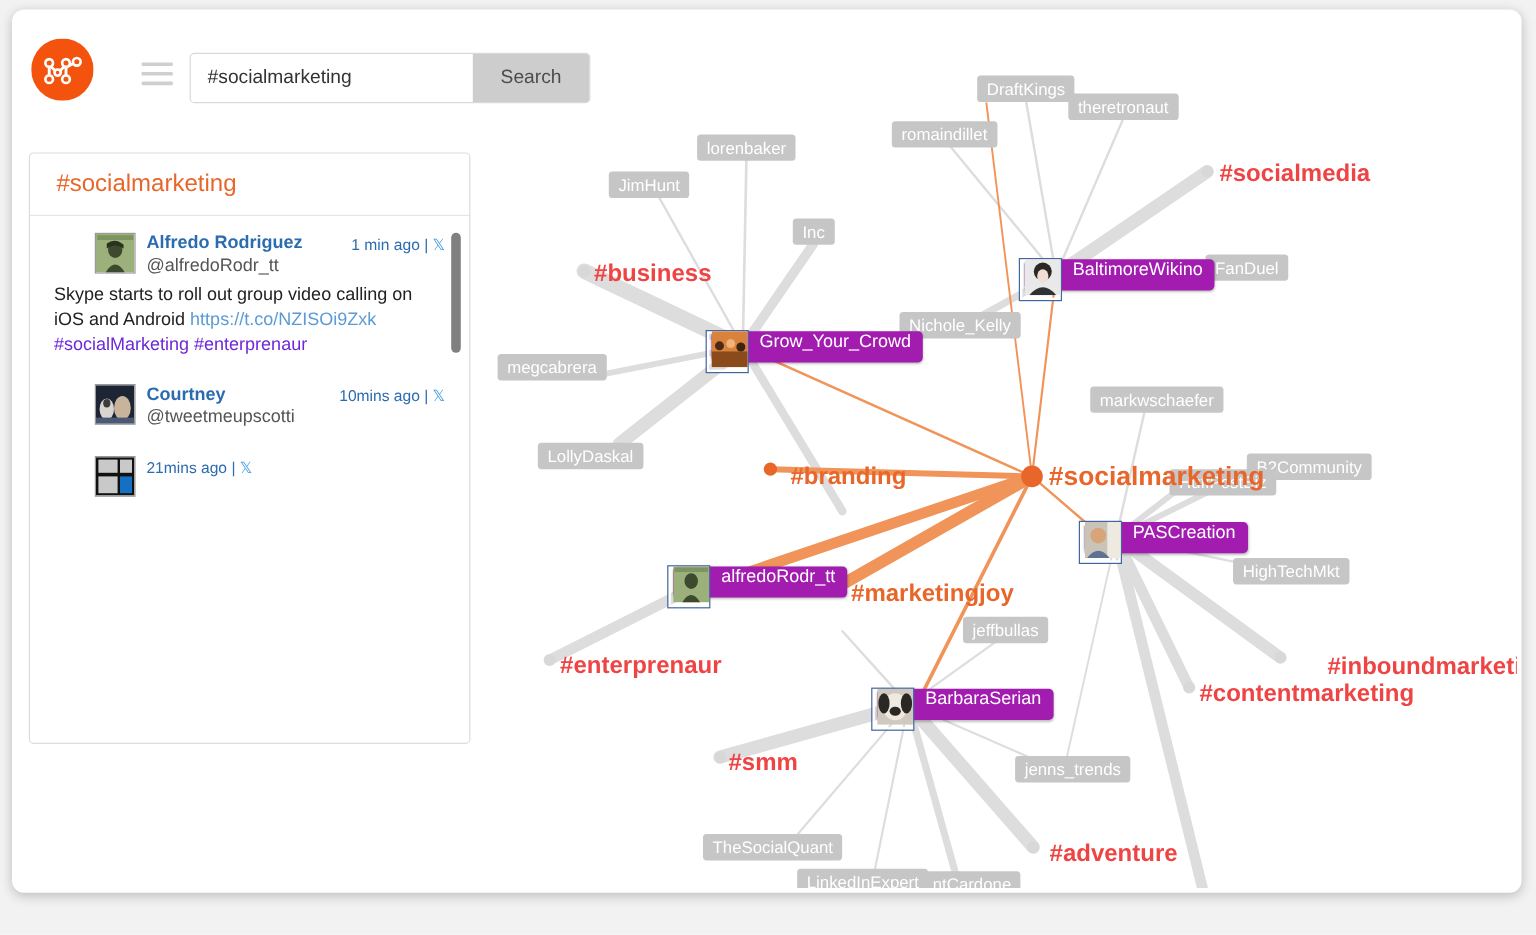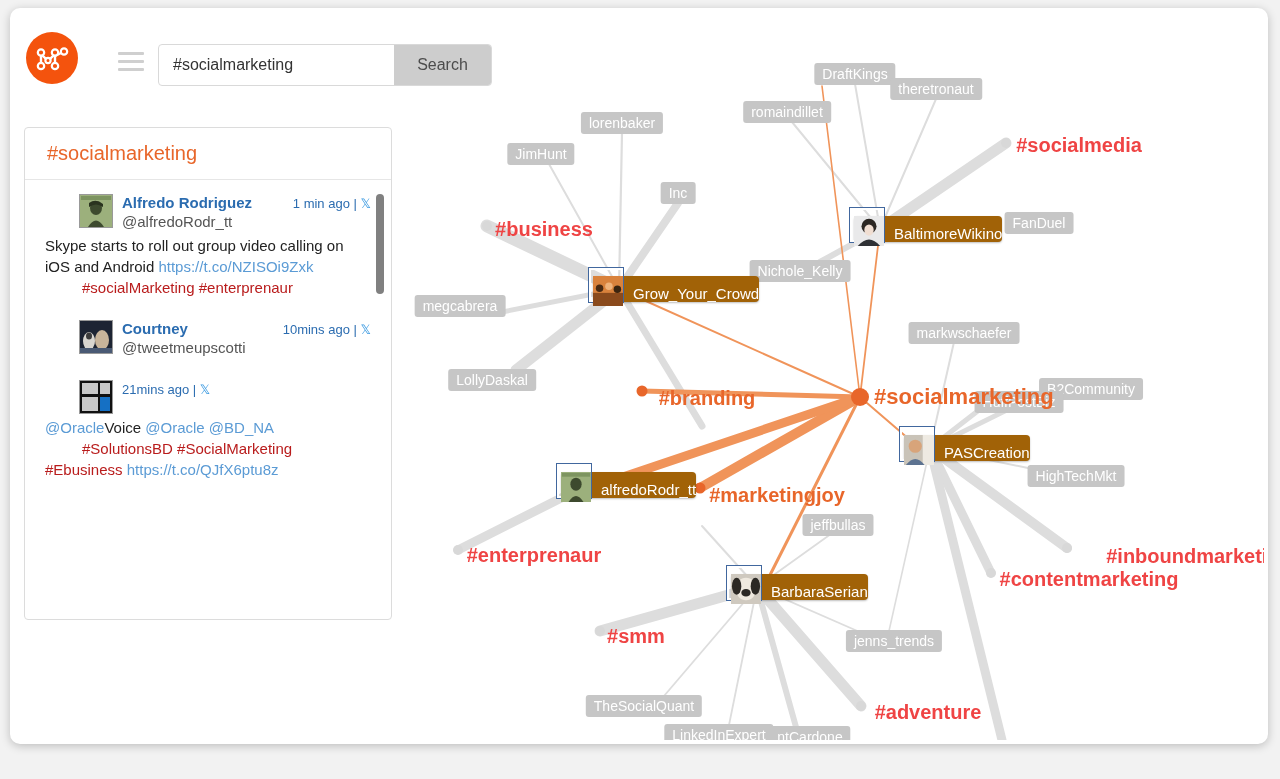--- a/index.html
+++ b/index.html
@@ -54,21 +54,21 @@
   }
   .tweet{margin-bottom:22px;position:relative;}
   .tweet-top{display:flex;align-items:flex-start;padding-left:34px;}
   .avatar{width:34px;height:34px;flex:0 0 34px;margin-right:9px;border:1px solid #999;box-sizing:border-box;}
   .tweet-ident{flex:1;line-height:1.25;}
   .tweet-name{color:#2b6cb0;font-weight:bold;font-size:15px;}
   .tweet-handle{color:#555;font-size:15px;}
   .tweet-meta{color:#2b6cb0;font-size:13px;white-space:nowrap;padding-top:2px;}
   .tweet-meta .bird{color:#3b9ae1;}
   .tweet-body{font-size:15px;line-height:1.42;color:#222;margin-top:3px;}
-  .tweet-body .tag{color:#b91c1c;margin-left:37px;}
+  .tweet-body .tag{color:#6d28d9;}
   .tweet-body .link{color:#5b9bd5;}
   .tweet-body .mention{color:#5b9bd5;}
   #scrollbar-thumb{
     position:absolute;right:7px;top:14px;width:8px;height:100px;
     background:#808080;border-radius:4px;cursor:pointer;
   }
 
   
   #graph{position:absolute;left:392px;top:18px;width:862px;height:714px;overflow:hidden;}
   #graph svg{position:absolute;left:0;top:0;}
@@ -76,22 +76,22 @@
   .glabel{
     position:absolute;transform:translate(-50%,-50%);white-space:nowrap;
     font-family:"Liberation Sans", sans-serif;
   }
   
   .pill{
     background:#c6c6c6;color:#ffffff;font-size:14px;padding:3px 8px;border-radius:3px;
   }
   
   .usernode{
-    display:flex;align-items:flex-end;background:#a16207;border-radius:4px;height:26px;
-    box-shadow:0 1px 2px rgba(0,0,0,0.25);padding-right:0;
+    display:flex;align-items:flex-start;background:#a21caf;border-radius:4px;height:26px;
+    box-shadow:0 1px 2px rgba(0,0,0,0.25);padding-right:10px;
   }
   .usernode .thumb{
     width:34px;height:34px;border:2px solid #ffffff;outline:1px solid #41679e;
     margin-left:-4px;margin-right:8px;flex:0 0 34px;box-sizing:border-box;
   }
   .usernode .uname{color:#ffffff;font-size:15px;padding-left:2px;}
   
   .htag{font-weight:bold;}
   .htag.gray{color:#ef4444;font-size:20px;}
   .htag.orange{color:#e8662a;font-size:20px;}
@@ -197,21 +197,20 @@
               <rect x="2" y="16" width="16" height="14" fill="#c9c9c9"></rect>
               <rect x="20" y="16" width="10" height="14" fill="#1570c4"></rect>
             </svg>
           </div>
           <div class="tweet-meta">
             <span>21mins ago</span>
             <span> | </span>
             <span class="bird">𝕏</span>
           </div>
         </div>
-        <div class="tweet-body"><span class="mention">@Oracle</span>Voice <span class="mention">@Oracle @BD_NA</span> <span class="tag">#SolutionsBD #SocialMarketing #Ebusiness</span> <span class="link">https://t.co/QJfX6ptu8z</span></div>
       </div>
 
       <div id="scrollbar-thumb"></div>
     </div>
   </div>
 
   <div id="graph">
     <svg id="graph-edges" width="862" height="714">
         <line x1="217" y1="263" x2="85" y2="200" stroke="#dddddd" stroke-width="13" stroke-linecap="round"></line>
         <line x1="217" y1="263" x2="100" y2="286" stroke="#dddddd" stroke-width="5" stroke-linecap="round"></line>

